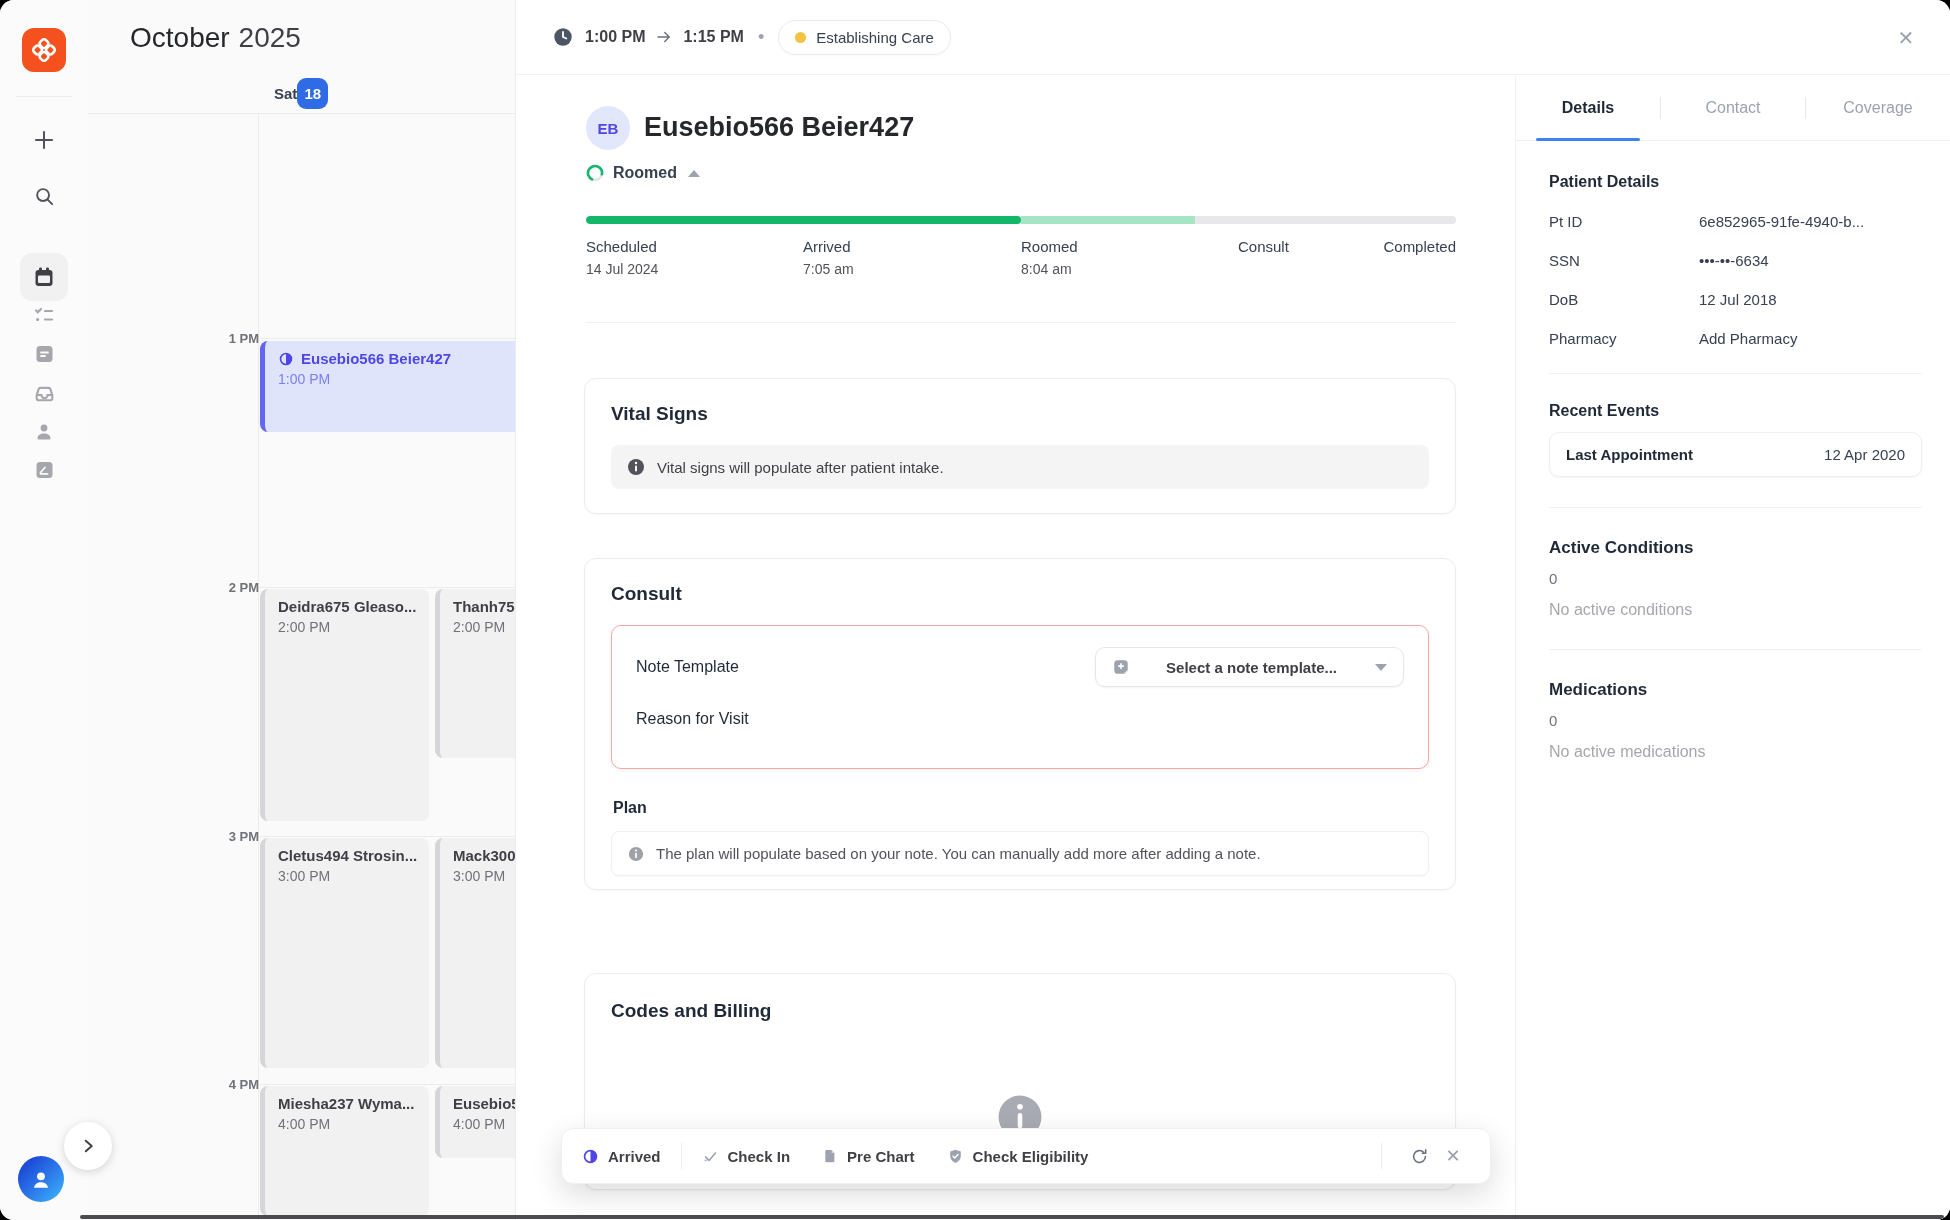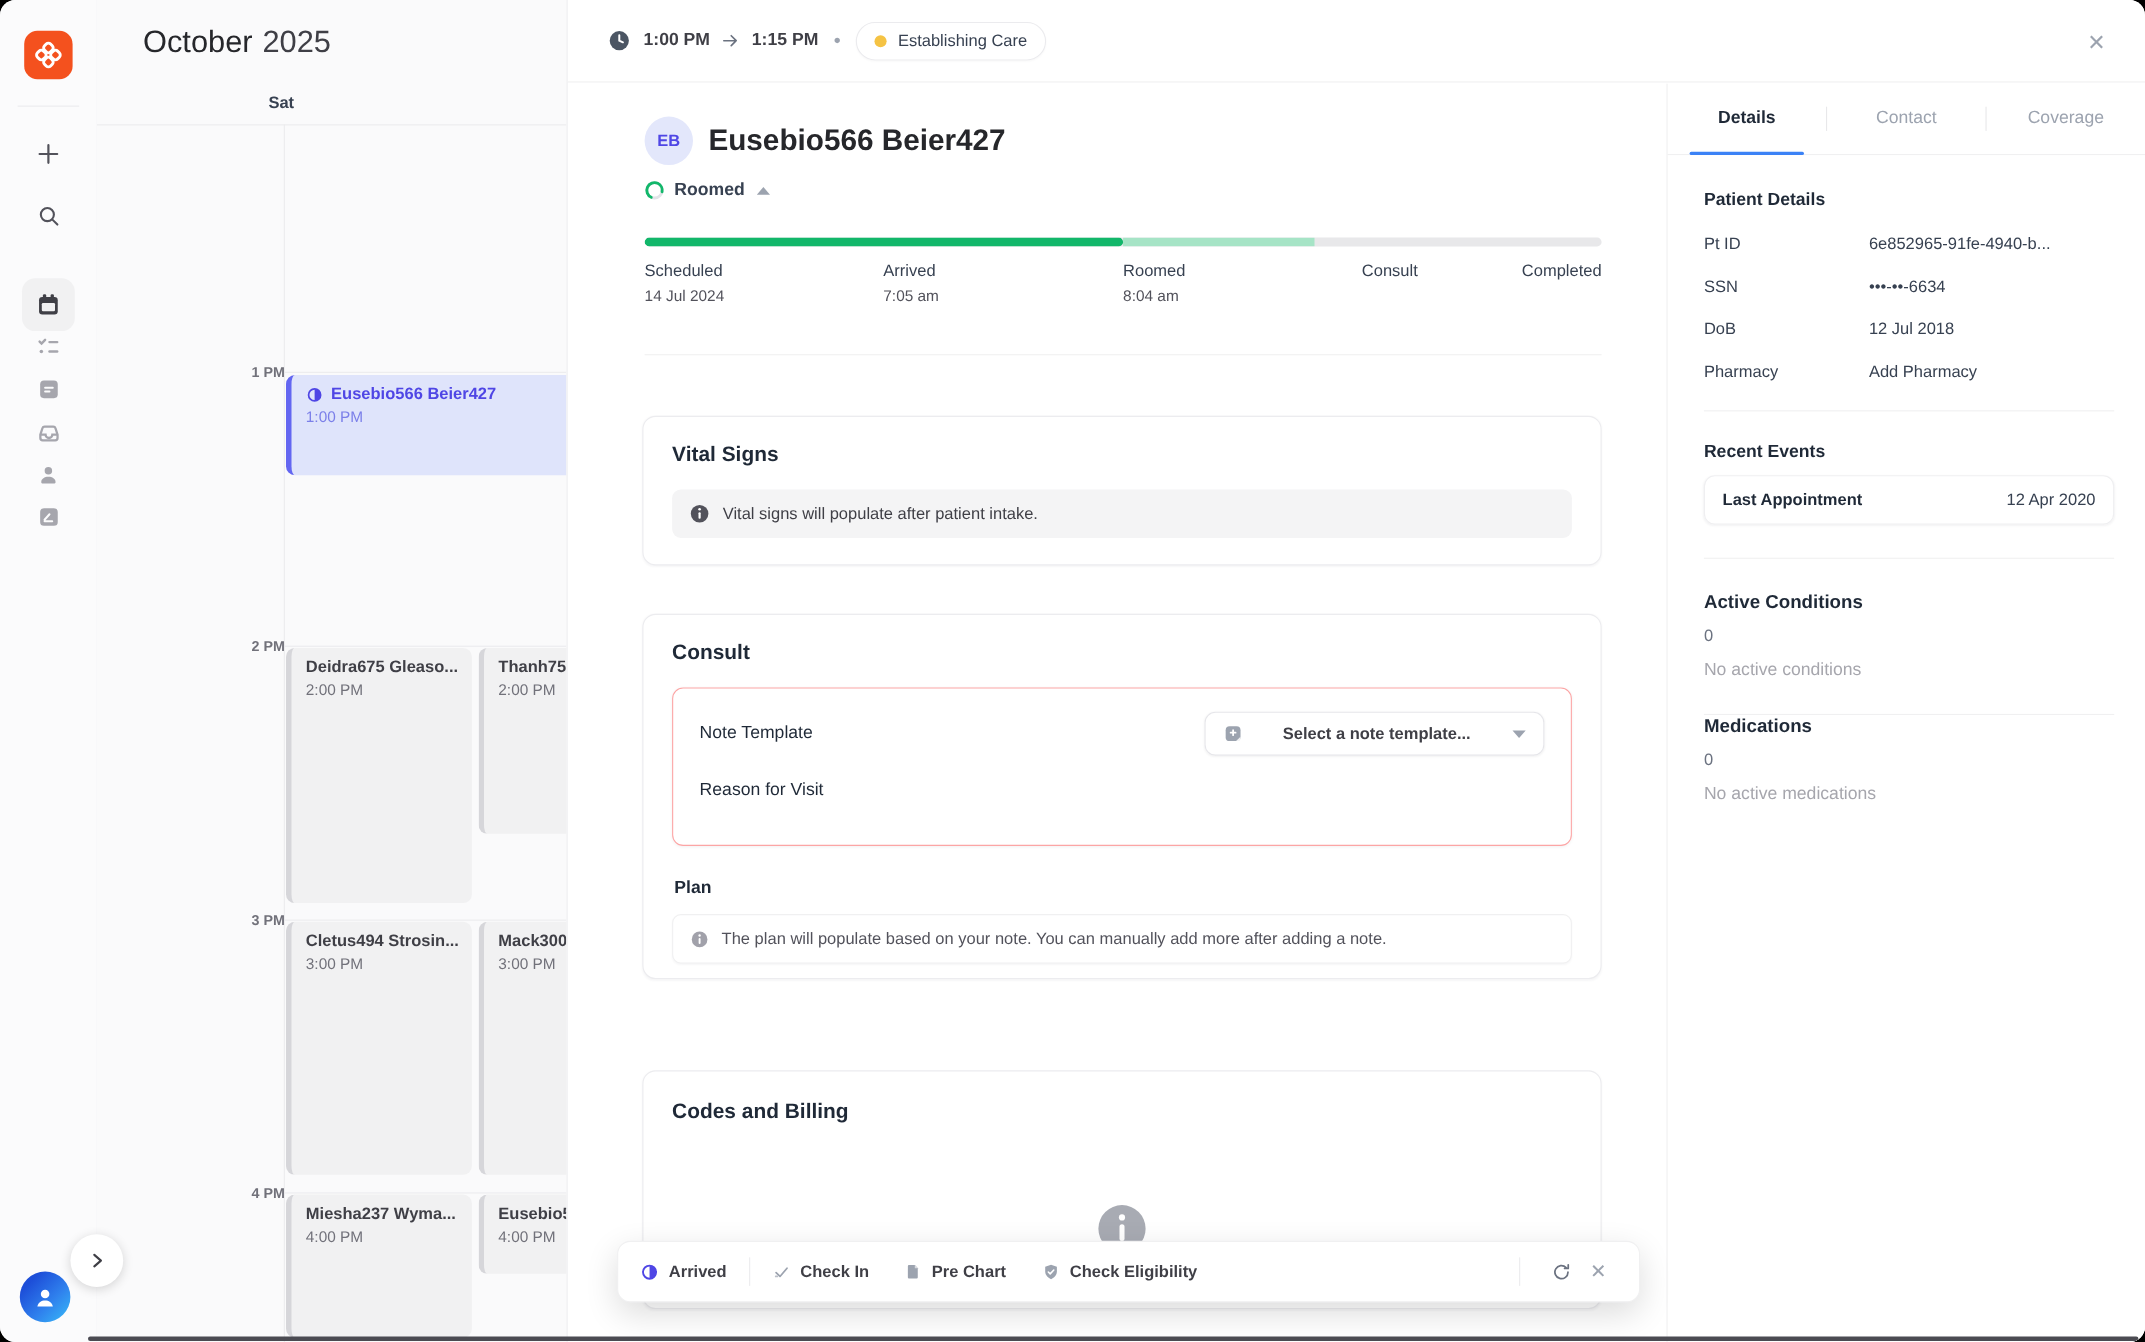--- a/index.html
+++ b/index.html
@@ -14,21 +14,21 @@
   .side-btn.dark{color:#52525B;}
   .side-btn.active{background:#F1F1F2;color:#3F3F46;}
   .chat-avatar{position:absolute;left:18px;bottom:18px;width:46px;height:46px;border-radius:50%;background:linear-gradient(135deg,#1D4ED8 20%,#2F80ED 60%,#38BDF8 100%);display:flex;align-items:center;justify-content:center;}
   .expand-btn{position:absolute;left:64px;top:1122px;width:48px;height:48px;border-radius:50%;background:#fff;box-shadow:0 2px 10px rgba(0,0,0,.16);display:flex;align-items:center;justify-content:center;z-index:30;cursor:pointer;color:#3F3F46;}
 
   
   .calendar{position:absolute;left:88px;top:0;bottom:0;width:427px;background:#FAFAFB;overflow:hidden;}
   .cal-title{position:absolute;left:42px;top:22px;font-size:28px;color:#26272B;}
   .cal-title .m{font-weight:400;}
   .cal-title .y{font-weight:400;margin-left:9px;color:#3F3F46;}
-  .day-head{position:absolute;top:78px;left:156px;width:338px;display:flex;align-items:center;justify-content:space-between;gap:22px;}
+  .day-head{position:absolute;top:78px;left:186px;width:338px;display:flex;align-items:center;justify-content:flex-start;gap:0;}
   .day-label{font-size:15px;font-weight:700;color:#374151;}
   .day-badge{width:31px;height:31px;border-radius:9px;background:var(--accent_blue,#2E6BE5);color:#fff;font-size:15px;font-weight:600;display:flex;align-items:center;justify-content:center;}
   .grid-topline{position:absolute;left:0;right:0;top:113px;height:1px;background:#ECECEE;}
   .gutter-line{position:absolute;left:170px;top:113px;bottom:0;width:1px;background:#ECECEE;}
   .hour-line{position:absolute;left:170px;right:0;height:1px;background:#ECECEE;}
   .hour-label{position:absolute;right:256px;width:60px;text-align:right;font-size:13px;font-weight:600;color:#71717A;}
   .event{position:absolute;border-radius:8px;padding:9px 12px 9px 13px;box-sizing:border-box;overflow:hidden;cursor:pointer;}
   .event .event-title{font-size:15px;font-weight:700;color:#3F3F46;white-space:nowrap;overflow:hidden;display:flex;align-items:center;gap:7px;}
   .event .event-time{font-size:14px;color:#71717A;margin-top:4px;}
   .event.gray{background:#F1F1F2;border-left:5px solid #D6D6DA;}
@@ -491,21 +491,21 @@
 
       <div class="dp-section" style="margin-top:30px;">
         <div class="cnt-head">
           <span class="t">Active Conditions</span>
           <span class="c">0</span>
         </div>
         <div class="empty-text">No active conditions</div>
         <div class="dp-divider" style="margin-top:30px;"></div>
       </div>
 
-      <div class="dp-section" style="">
+      <div class="dp-section" style="margin-top:30px;">
         <div class="cnt-head">
           <span class="t">Medications</span>
           <span class="c">0</span>
         </div>
         <div class="empty-text">No active medications</div>
       </div>
     </aside>
   </div>
 
   <div class="bottom-edge"></div>

